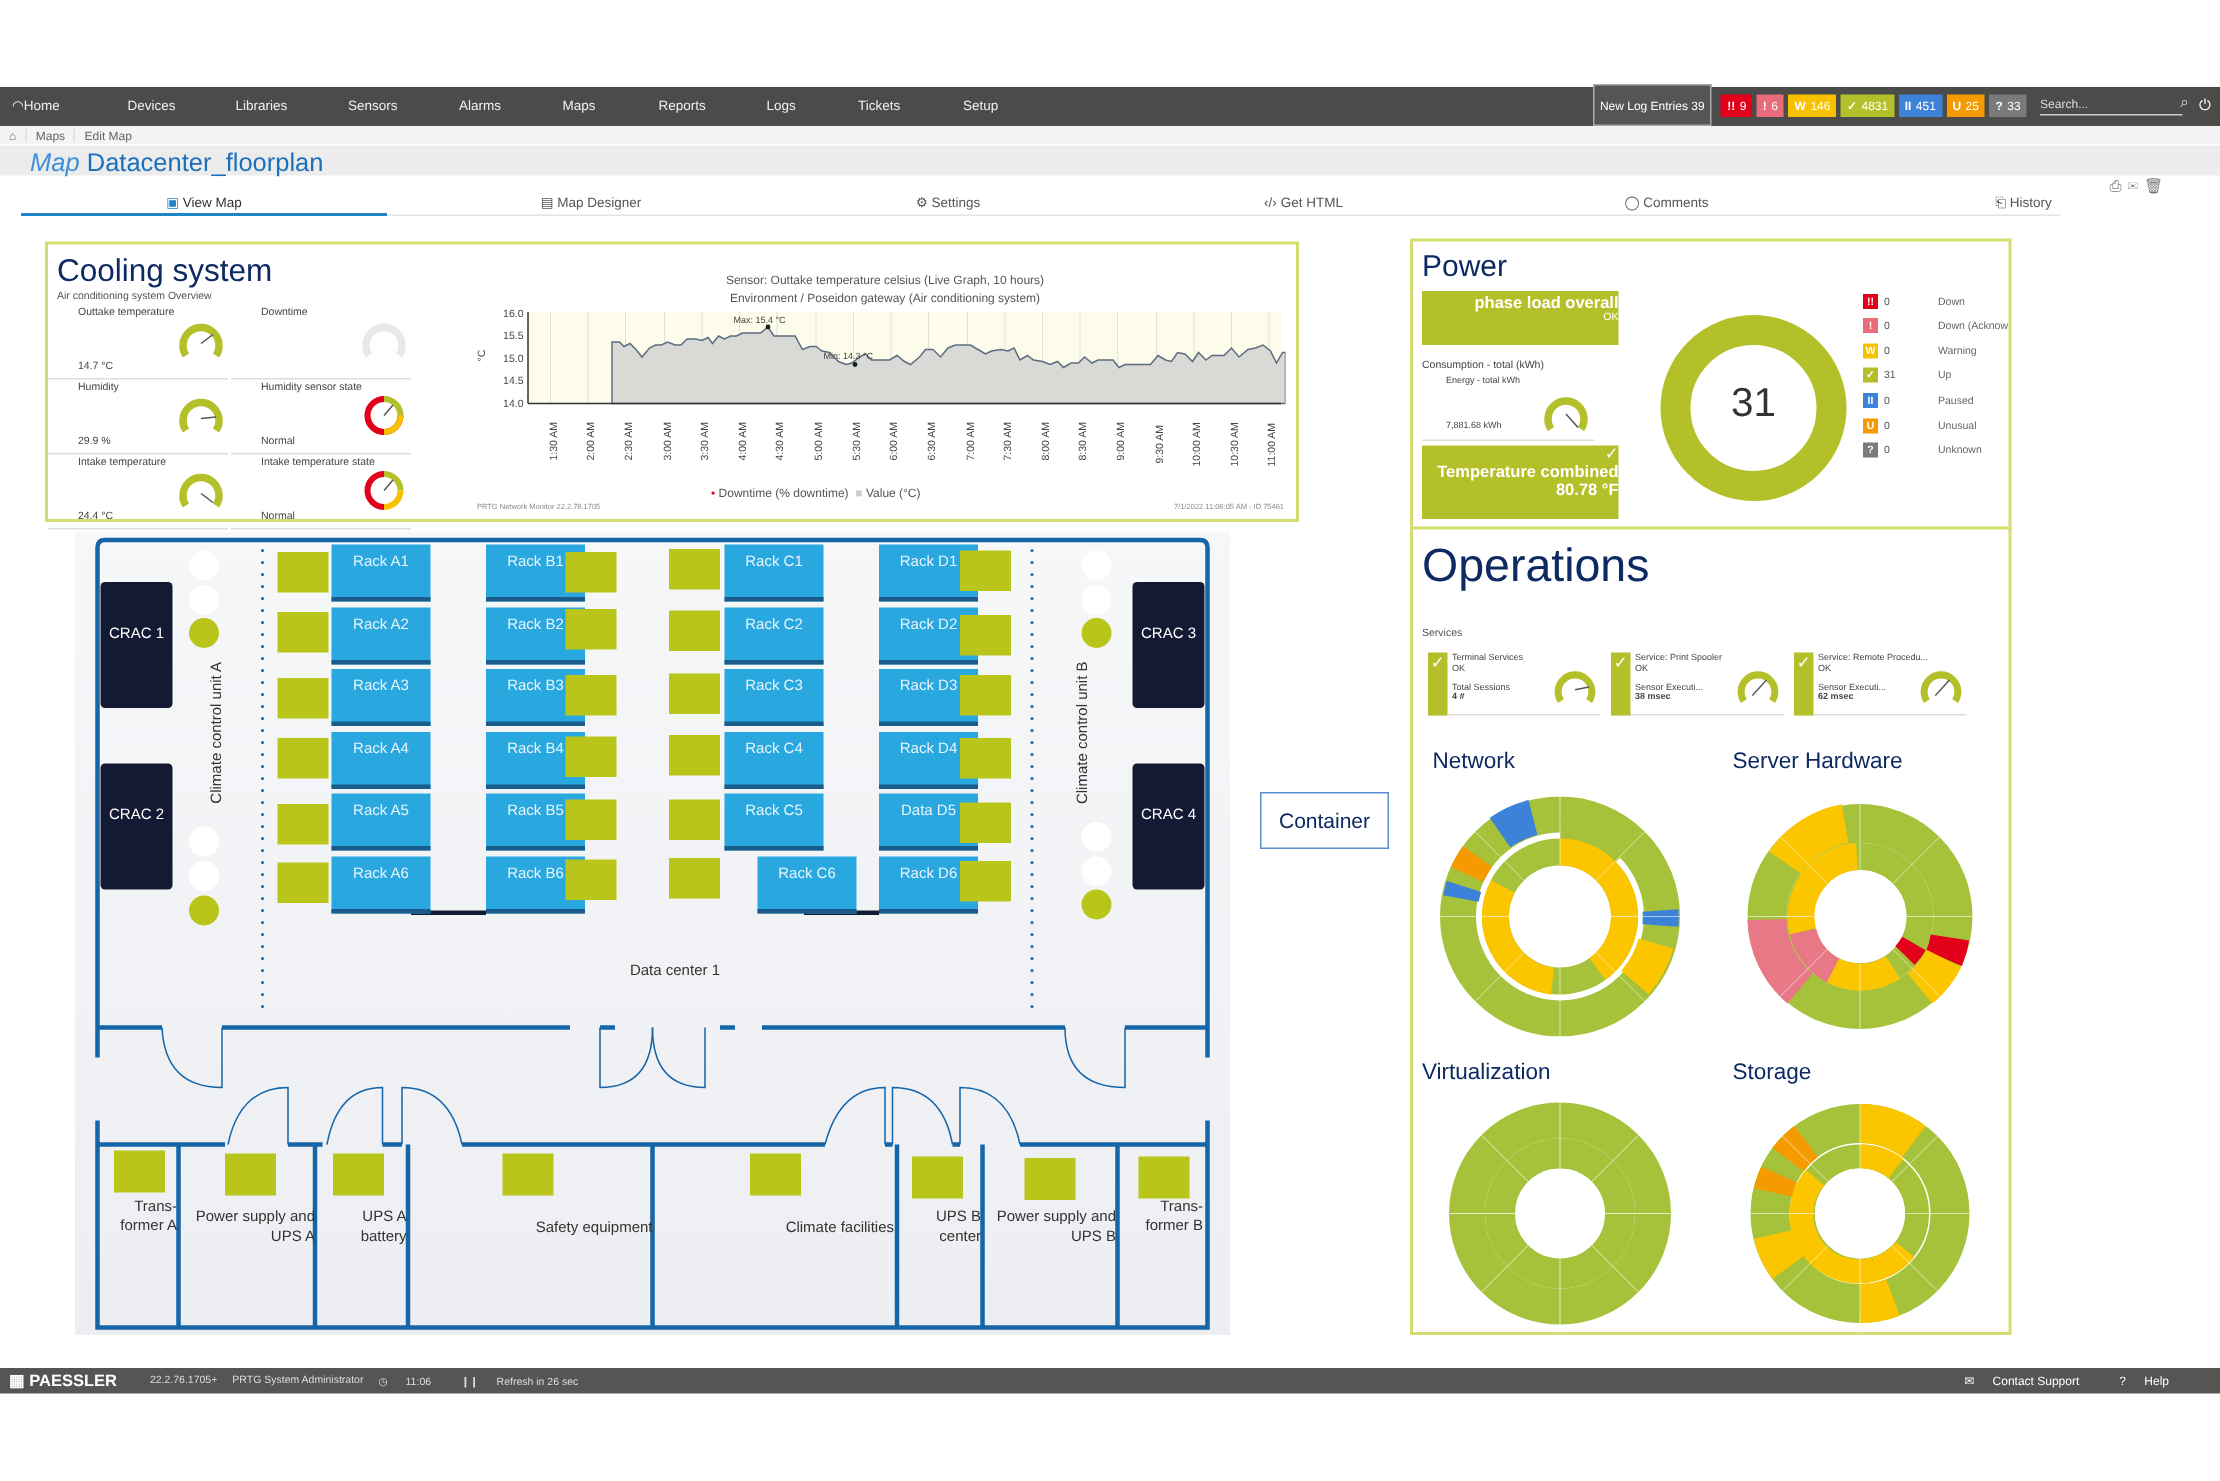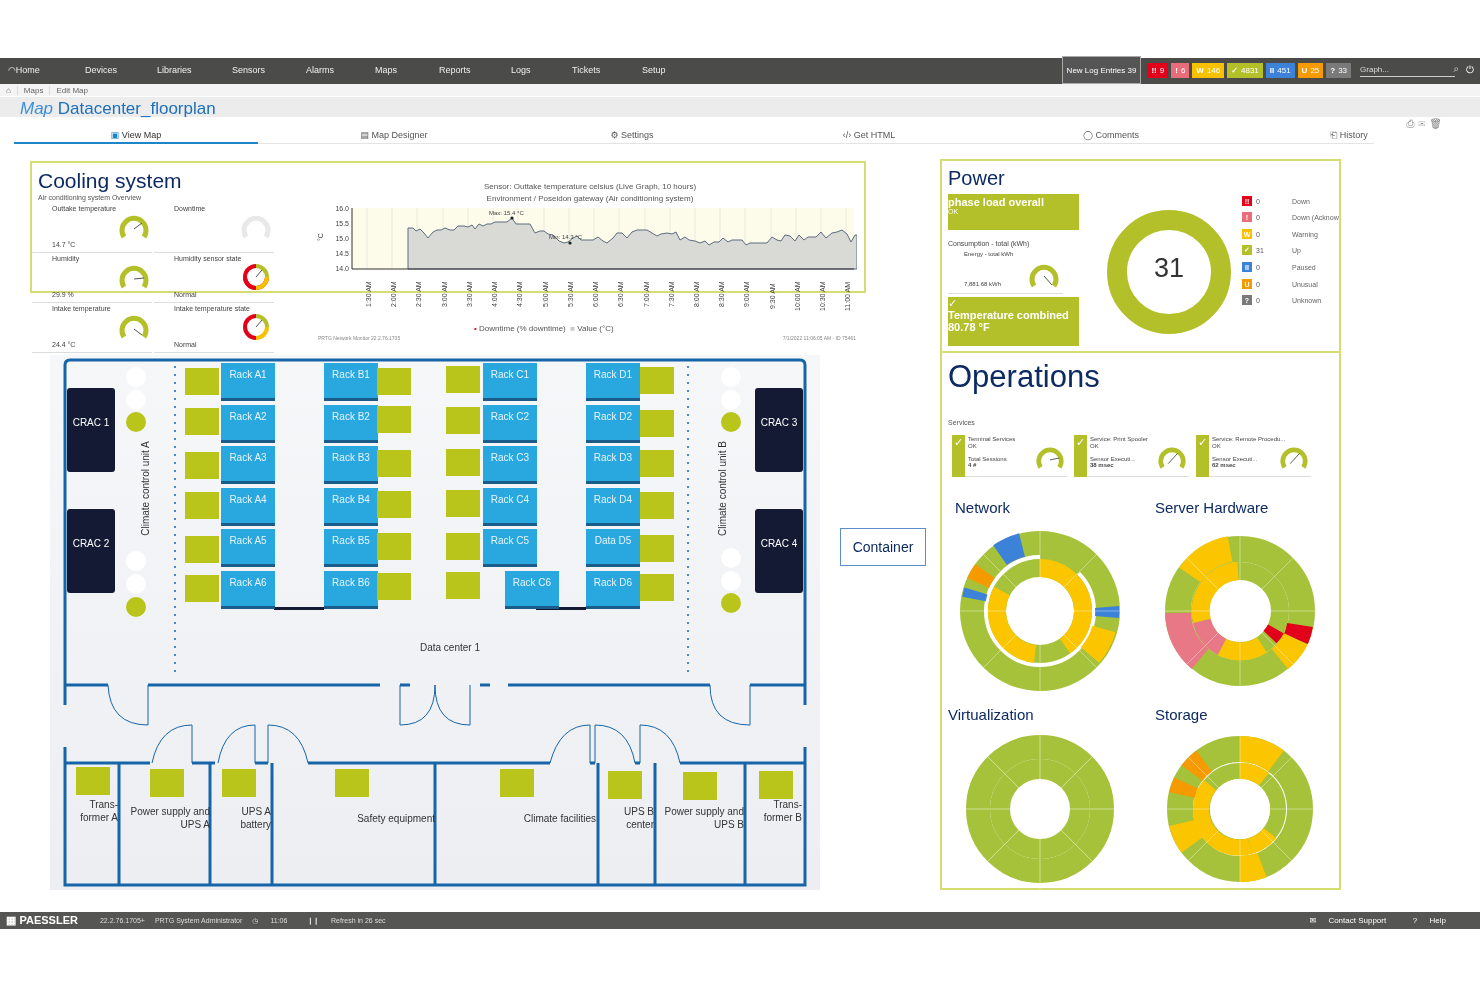--- a/index.html
+++ b/index.html
@@ -26,29 +26,29 @@
 .cool-title{position:absolute;left:6px;top:6px;font-size:21px;color:#0d2a63;font-weight:500}
 .cool-sub{position:absolute;left:6px;top:31px;font-size:7px;color:#555}
 .gauge-cell{position:absolute;width:120px;height:48px;border-bottom:1px solid #ddd;font-size:7px;color:#444}
 .gauge-cell .lbl{position:absolute;left:20px;top:0}
 .gauge-cell .v{position:absolute;left:20px;top:36px}
 .gauge-cell svg{position:absolute;right:2px;top:6px}
 .chart-hdr{position:absolute;text-align:center;font-size:8px;color:#555;width:556px;left:280px;line-height:12px}
 .legend-row{position:absolute;font-size:8px;color:#555}
 .tiny{position:absolute;font-size:5px;color:#888}
 .floor{position:absolute;left:50px;top:355px;width:770px;height:535px;background:linear-gradient(180deg,#f6f7f9,#eceef1)}
-.rack{position:absolute;width:54px;height:38px;background:#29a8e0;color:#e6f4fb;font-size:10px;text-align:center;line-height:12px;padding-top:6px;border-bottom:3px solid #1a5d8a}
+.rack{position:absolute;width:66px;height:38px;background:#29a8e0;color:#e6f4fb;font-size:10px;text-align:center;line-height:12px;padding-top:6px;border-bottom:3px solid #1a5d8a}
 .greenbox{position:absolute;background:#b9c51a}
 .crac{position:absolute;width:48px;height:84px;background:#141a33;color:#fff;font-size:10px;text-align:center;padding-top:28px;line-height:13px;border-radius:3px}
 .dot{position:absolute;width:20px;height:20px;border-radius:50%}
 .room-lbl{position:absolute;font-size:10px;color:#333;text-align:right;line-height:13px}
 .vlabel{position:absolute;font-size:10px;color:#333;transform:rotate(-90deg);transform-origin:center;white-space:nowrap}
 .container-box{position:absolute;left:840px;top:528px;width:86px;height:38px;border:1.5px solid #5b8ccd;color:#0d2a63;font-size:14px;display:flex;align-items:center;justify-content:center}
 .pwr-title{position:absolute;left:6px;top:6px;font-size:20px;color:#0d2a63}
-.greenbtn{position:absolute;background:#b4c02a;color:#fff;text-align:left}
+.greenbtn{position:absolute;background:#b4c02a;color:#fff;text-align:right}
 .legend-item{position:absolute;left:300px;font-size:7px;color:#666;height:10px;display:flex;align-items:center}
 .legend-item .sq{width:10px;height:10px;color:#fff;font-size:7px;font-weight:bold;display:flex;align-items:center;justify-content:center;margin-right:4px}
 .legend-item .cnt{width:36px;color:#555}
 .ops-title{position:absolute;left:6px;top:6px;font-size:31px;color:#0d2a63}
 .svc{position:absolute;top:82px;width:115px;height:42px;border-bottom:1px solid #ddd;font-size:6px;color:#444}
 .svc .chk{position:absolute;left:0;top:0;width:13px;height:42px;background:#b4c02a;color:#fff;font-size:11px;text-align:center;line-height:14px}
 .sun-title{position:absolute;font-size:15px;color:#0d2a63}
 .footer{position:absolute;left:0;top:912px;width:1480px;height:17px;background:#555553;color:#ddd;font-size:7px;display:flex;align-items:center}
 .footer .logo{color:#fff;font-weight:bold;font-size:11px;margin-left:6px;margin-right:12px}
 .footer span{margin-right:10px}
@@ -92,21 +92,21 @@
         <span class="val">451</span>
       </div>
     <div class="badge" style="background:#f59a00">
         <span>U</span>
         <span class="val">25</span>
       </div>
     <div class="badge" style="background:#7a7a7a">
         <span>?</span>
         <span class="val">33</span>
       </div>
-    <div class="search"><span>Graph...</span><span class="mag">⌕</span></div>
+    <div class="search"><span>Search...</span><span class="mag">⌕</span></div>
     <span class="power-ic">⏻</span>
   </div>
 </div>
 
 <div class="breadcrumb">
   <span>⌂</span>
   <span>Maps</span>
   <span style="border:none">Edit Map</span>
 </div>
 
@@ -119,21 +119,21 @@
   <div class="tab" style="left:334px;width:92px"><span>▤</span> <span>Map Designer</span></div>
   <div class="tab" style="left:588px;width:60px"><span>⚙</span> <span>Settings</span></div>
   <div class="tab" style="left:820px;width:70px"><span>‹/›</span> <span>Get HTML</span></div>
   <div class="tab" style="left:1062px;width:70px"><span>◯</span> <span>Comments</span></div>
   <div class="tab" style="left:1310px;width:50px"><span>⎗</span> <span>History</span></div>
 </div>
 <div class="actions">
   <span>⎙</span><span>✉</span><span>🗑</span>
 </div>
 
-<div class="panel" style="left:30px;top:161px;width:836px;height:132px">
+<div class="panel" style="left:30px;top:161px;width:836px;height:187px">
   <div class="cool-title">Cooling system</div>
   <div class="cool-sub">Air conditioning system Overview</div>
 
   <div class="gauge-cell" style="left:0;top:42px">
     <span class="lbl">Outtake temperature</span>
     <span class="v">14.7 °C</span>
     <svg width="32" height="32" viewBox="0 0 32 32">
         <path d="M6 26 A12 12 0 1 1 26 26" fill="none" stroke="#b4c02a" stroke-width="5"></path>
         <line x1="16" y1="18" x2="24" y2="12" stroke="#555" stroke-width="1"></line>
       </svg>

